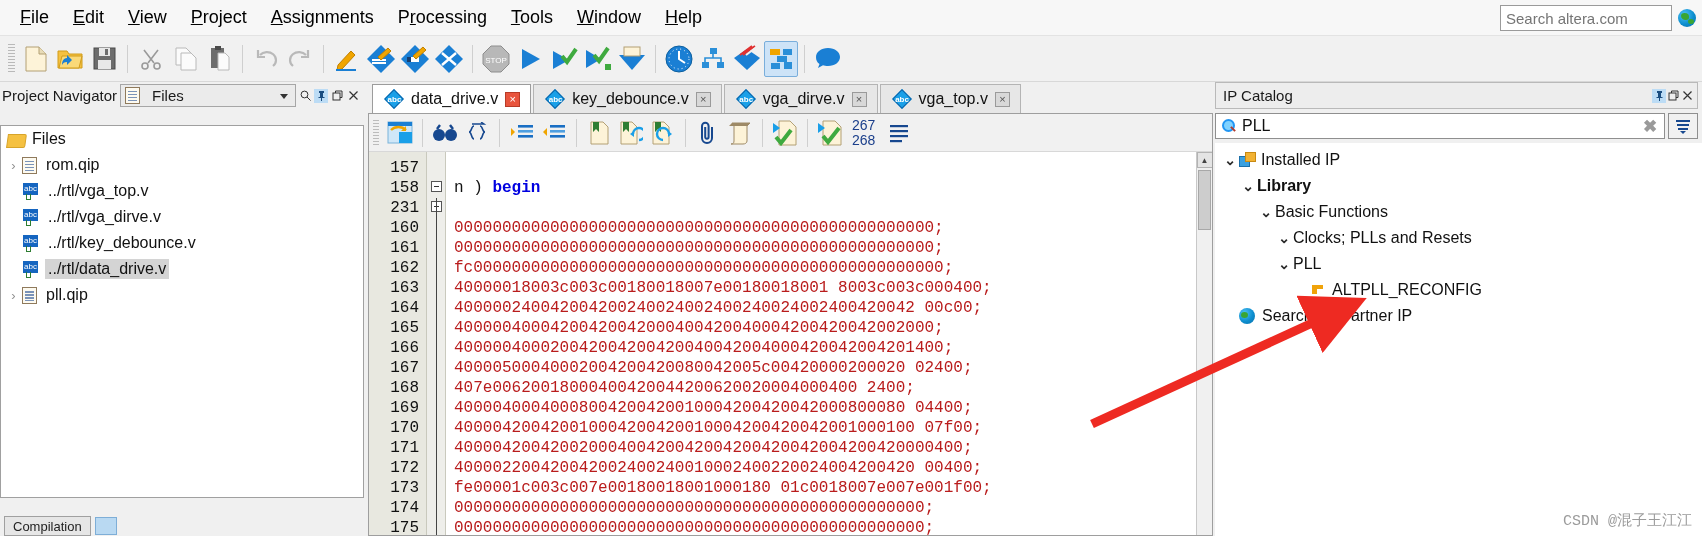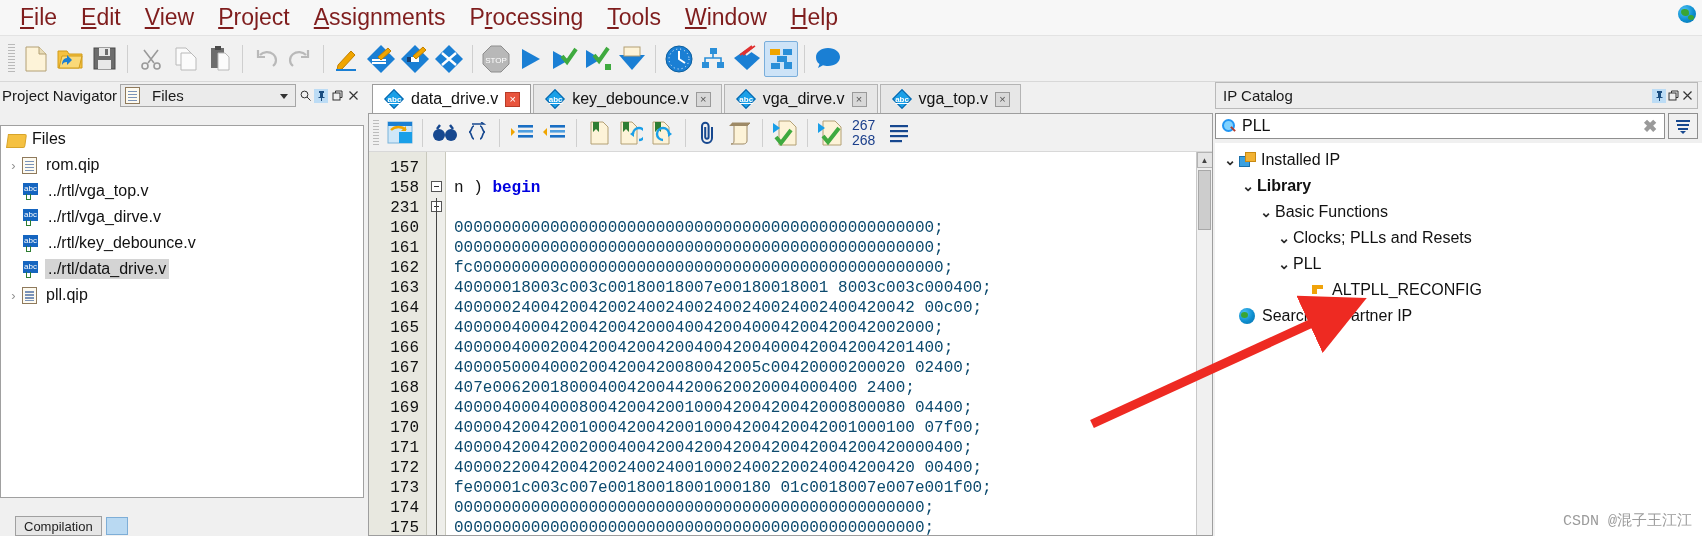--- a/index.html
+++ b/index.html
@@ -22,22 +22,22 @@
   .menubar {
     height: 36px;
     background: #f7f7f7;
     display: flex; align-items: center;
     padding-left: 8px;
     flex: 0 0 36px;
     position: relative;
     border-bottom: 1px solid #e3e3e3;
   }
   .menu-item {
-    font-size: 23px;
-    color: #7f1d1d;
+    font-size: 18px;
+    color: #000000;
     padding: 2px 12px;
     cursor: default;
     white-space: nowrap;
   }
   .menu-item u { text-decoration: underline; }
   .menu-right {
     position: absolute;
     right: 6px; top: 5px;
     display: flex; align-items: center; gap: 6px;
   }
@@ -226,21 +226,21 @@
   .icon-abc i {
     position: absolute; left: 4px; bottom: 0;
     width: 5px; height: 6px;
     border-left: 1px solid #2e7d32;
     border-bottom: 1px solid #2e7d32;
     border-right: 1px solid #2e7d32;
   }
   .left-bottom {
     height: 22px; flex: 0 0 22px;
     display: flex; align-items: center; gap: 4px;
-    padding: 2px 4px 0 15px;
+    padding: 2px 4px 0 4px;
     overflow: hidden;
   }
   .lb-tab {
     height: 20px;
     border: 1px solid #a0a0a0;
     background: #e6e6e6;
     font-size: 13px; color: #222;
     padding: 0 8px;
     display: flex; align-items: center;
     white-space: nowrap; overflow: hidden;
@@ -284,21 +284,21 @@
   .icon-vtab span {
     position: absolute; left: 0; top: 0;
     width: 14px; height: 14px; margin: 2px;
     background: #1aa0e8;
     transform: rotate(45deg);
     border: 1px solid #0b63a8;
   }
   .icon-vtab b {
     position: absolute; left: 0; top: 0; width: 19px; height: 19px;
     font-size: 8px; font-weight: 700; color: #fff;
-    display: flex; align-items: center; justify-content: center; text-decoration: underline;
+    display: flex; align-items: center; justify-content: center;
   }
   .tab-close {
     width: 15px; height: 15px;
     border: 1px solid #9a9a9a;
     background: #d8d8d8;
     color: #555; font-size: 11px; line-height: 13px; text-align: center;
     cursor: default;
   }
   .tab-close.red {
     background: #e8543d; border-color: #b73b27; color: #fff;
@@ -382,21 +382,21 @@
     padding: 6px 0 0 8px;
     font-family: "Liberation Mono", monospace;
     font-size: 16px;
     line-height: 20px;
     white-space: pre;
     overflow: hidden;
     min-width: 0;
     color: #111;
   }
   .code-lines .kw { color: #0000e0; font-weight: 700; }
-  .code-lines .hex { color: #0c4a6e; }
+  .code-lines .hex { color: #b91c1c; }
   .code-lines .pun { color: #111; }
   .vscroll {
     width: 16px; flex: 0 0 16px;
     background: #f0f0f0;
     border-left: 1px solid #c8c8c8;
     display: flex; flex-direction: column; align-items: center;
   }
   .vs-arrow {
     width: 16px; height: 16px;
     background: #e4e4e4; border: 1px solid #b3b3b3;
@@ -543,20 +543,21 @@
     <div class="menu-item"><u>E</u>dit</div>
     <div class="menu-item"><u>V</u>iew</div>
     <div class="menu-item"><u>P</u>roject</div>
     <div class="menu-item"><u>A</u>ssignments</div>
     <div class="menu-item">P<u>r</u>ocessing</div>
     <div class="menu-item"><u>T</u>ools</div>
     <div class="menu-item"><u>W</u>indow</div>
     <div class="menu-item"><u>H</u>elp</div>
 
     <div class="menu-right">
+      <input class="search-altera" placeholder="Search altera.com" style="">
       <span class="globe-icon"></span>
     </div>
   </div>
 
   <div class="toolbar">
     <div class="tb-grip"></div>
 
     <div class="tb-btn">
       <svg width="24" height="26" viewBox="0 0 24 26">
           <path d="M2 1h13l7 7v17H2z" fill="#fdf3d8" stroke="#b3a075"></path>

